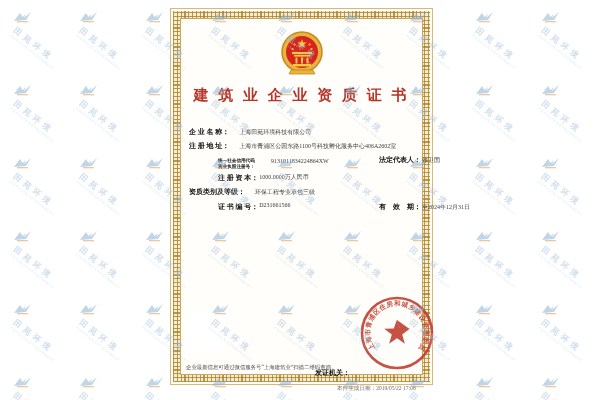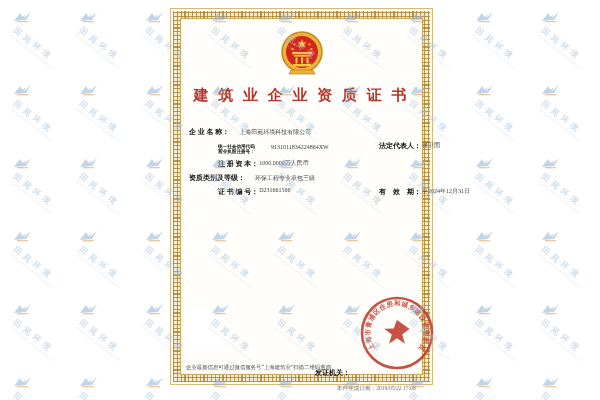--- a/index.html
+++ b/index.html
@@ -26,21 +26,21 @@
   .cert-inner{position:absolute;inset:9px;background:#fffefa;border:1px solid #c9a75a;}
   .cert-content{position:absolute;inset:1px;overflow:visible;border-radius:30px;}
 
   .emblem-wrap{text-align:center;margin-top:10px;}
   .cert-title{text-align:center;margin-top:6px;color:#b5342a;font-weight:bold;
               font-size:15px;letter-spacing:3px;white-space:nowrap;}
 
   .fields{margin:22px 0 0 7px;}
   .row{display:flex;align-items:baseline;margin-bottom:4.2px;gap:9px;}
   .col-l{width:124px;display:flex;align-items:flex-start;flex-shrink:0;padding-left:29px;}
-  .col-r{flex:1;display:flex;align-items:flex-start;padding-left:28px;}
+  .col-r{flex:1;display:flex;align-items:flex-end;padding-left:28px;}
   .flabel{font-weight:bold;color:#111;font-size:7px;white-space:nowrap;}
   .fvalue{color:#3c3c3c;font-size:6px;white-space:nowrap;margin-left:1px;}
   .flabel-2line{width:52px;flex-shrink:0;}
   .flabel-2line div{font-weight:bold;color:#111;font-size:4.6px;line-height:1.15;white-space:nowrap;}
 
   .qr{position:absolute;left:3px;top:290px;width:40px;height:40px;background:#fff;
       display:grid;grid-template-columns:repeat(21,1fr);grid-template-rows:repeat(21,1fr);}
 
   .issue-block{position:absolute;left:133px;top:300px;}
   .issue-line{display:flex;align-items:baseline;margin-bottom:10px;margin-top:48px;}
@@ -85,20 +85,24 @@
 
         <div class="cert-title">建 筑 业 企 业 资 质 证 书</div>
 
         <div class="fields">
 
           <div class="row">
             <span class="flabel">企 业 名 称：</span>
             <span class="fvalue">上海田苑环境科技有限公司</span>
           </div>
 
+          <div class="row">
+            <span class="flabel">注 册 地 址：</span>
+            <span class="fvalue">上海市青浦区公园东路1100号科技孵化服务中心406A2602室</span>
+          </div>
 
           <div class="row">
             <div class="col-l">
               <div class="flabel-2line">
                 <div>统一社会信用代码</div>
                 <div>营业执照注册号：</div>
               </div>
               <span class="fvalue">9131011834224864XW</span>
             </div>
             <div class="col-r">

